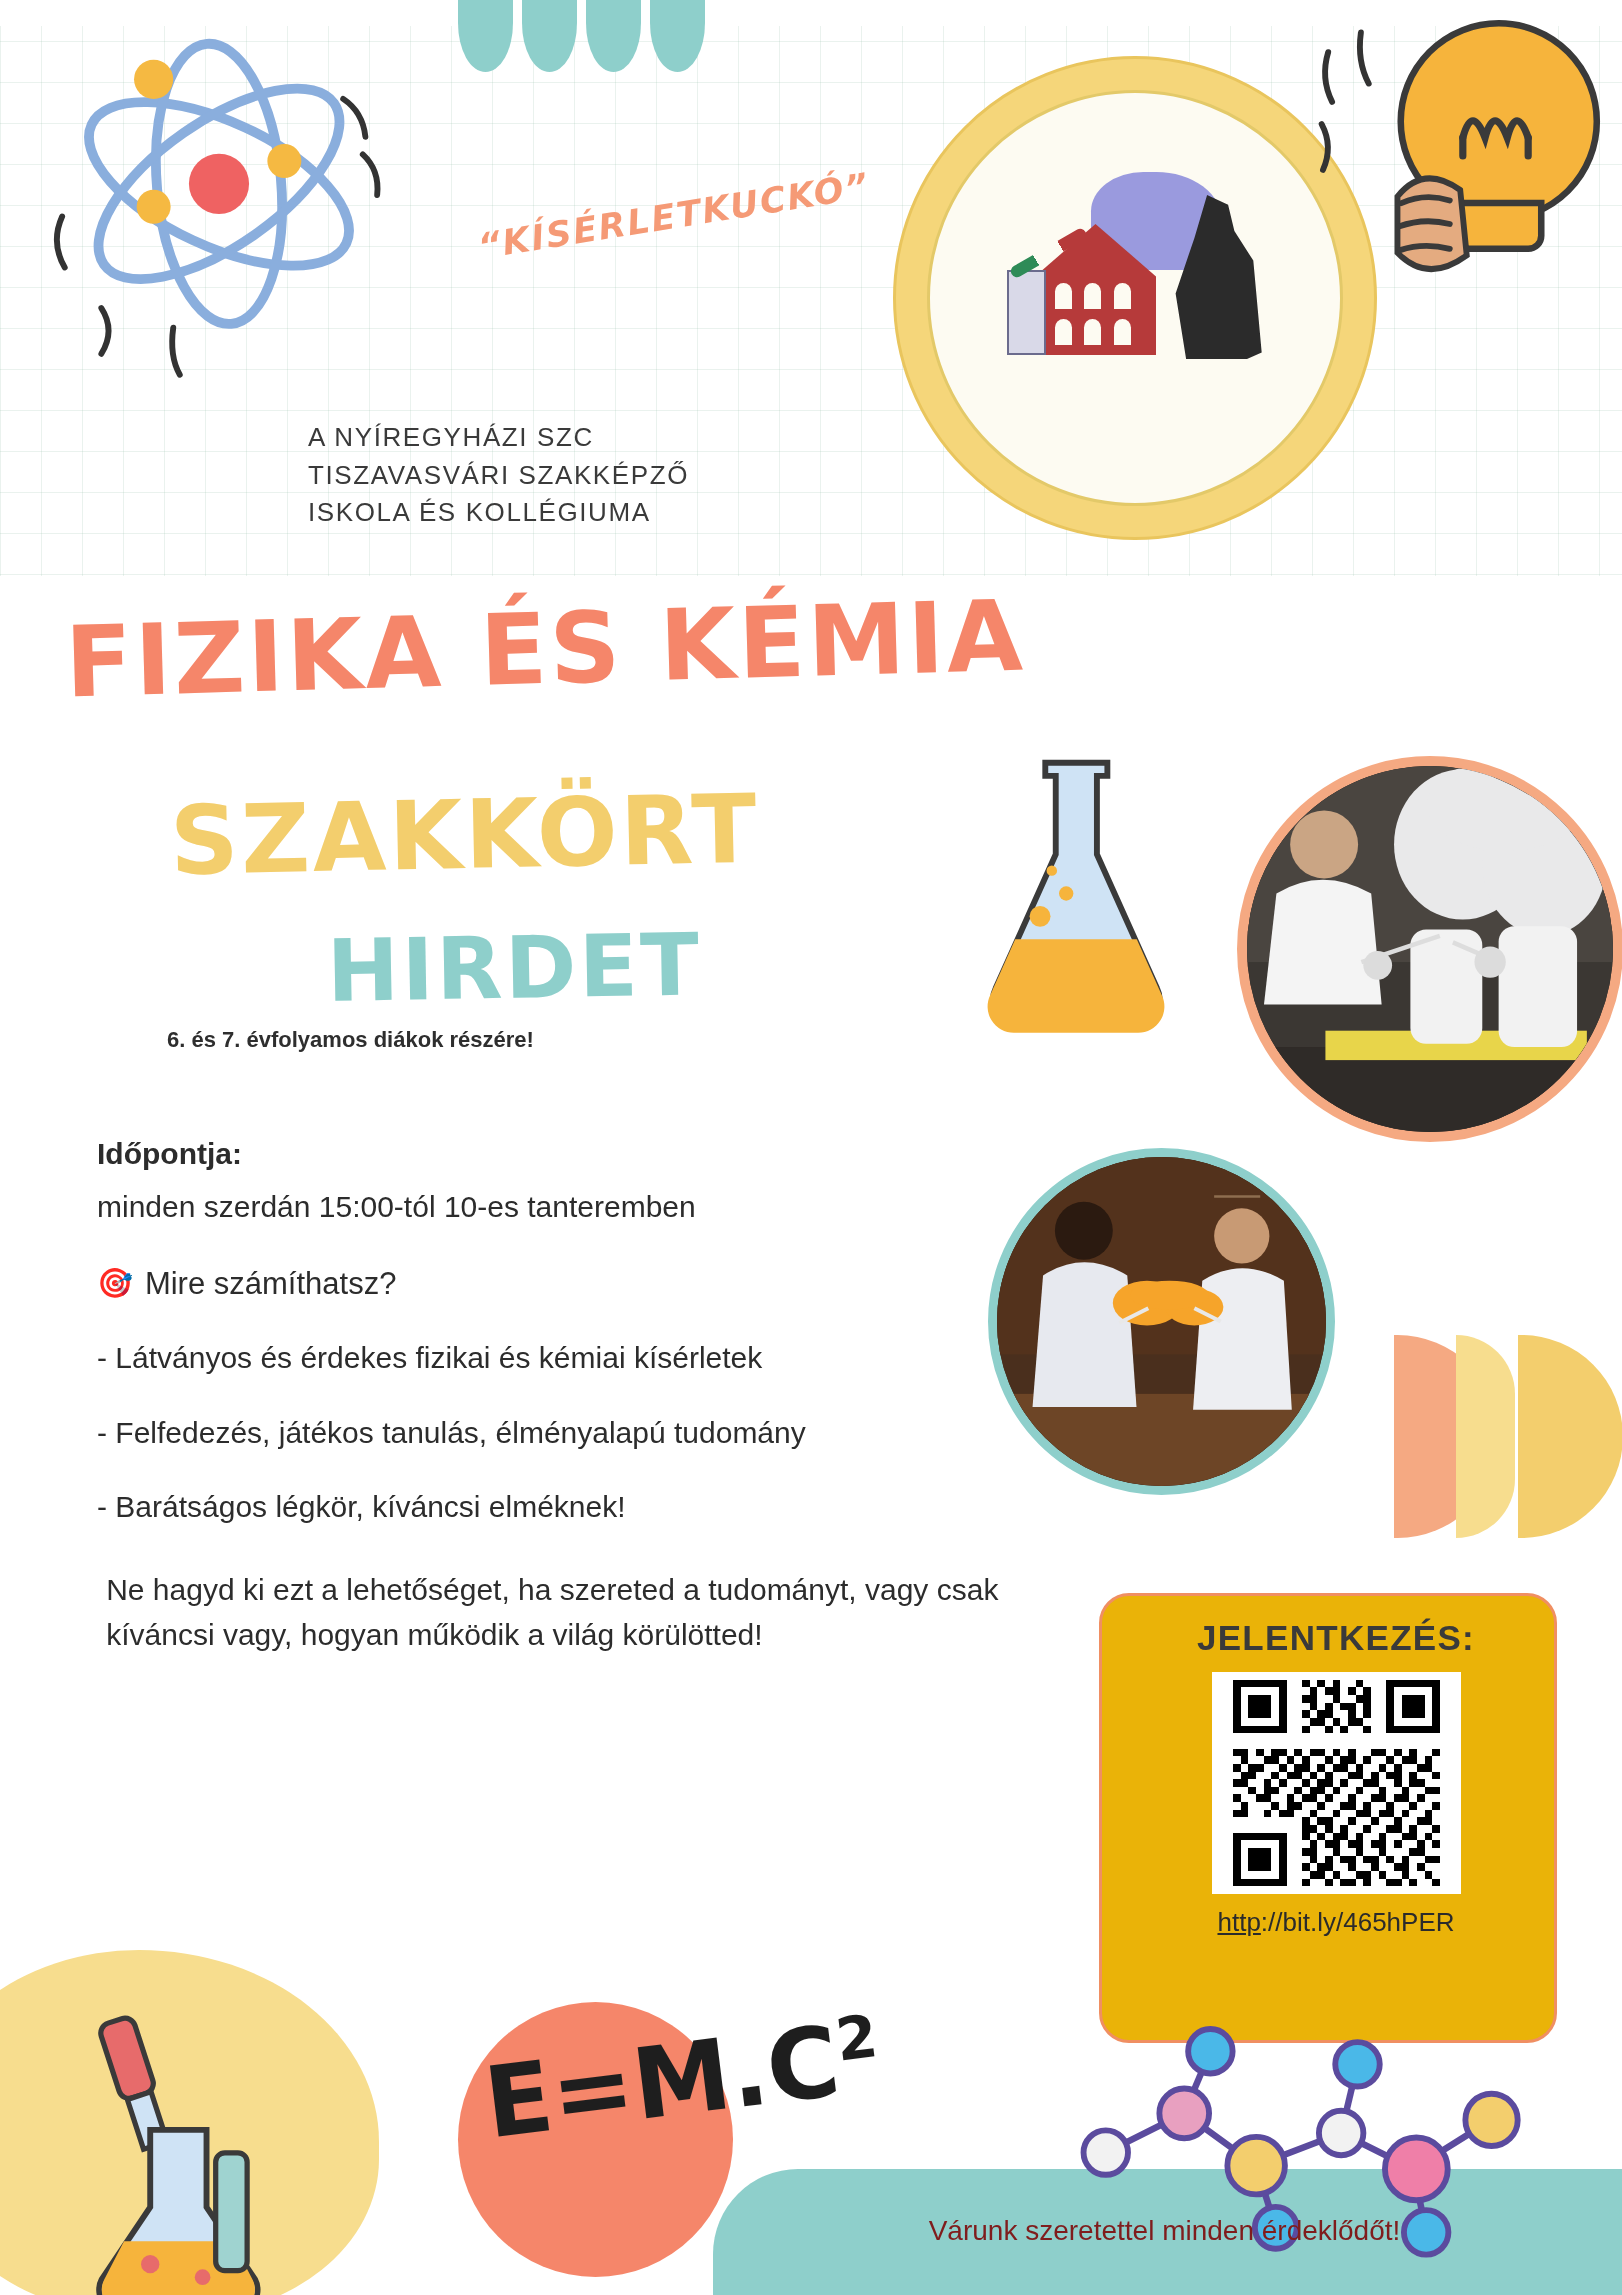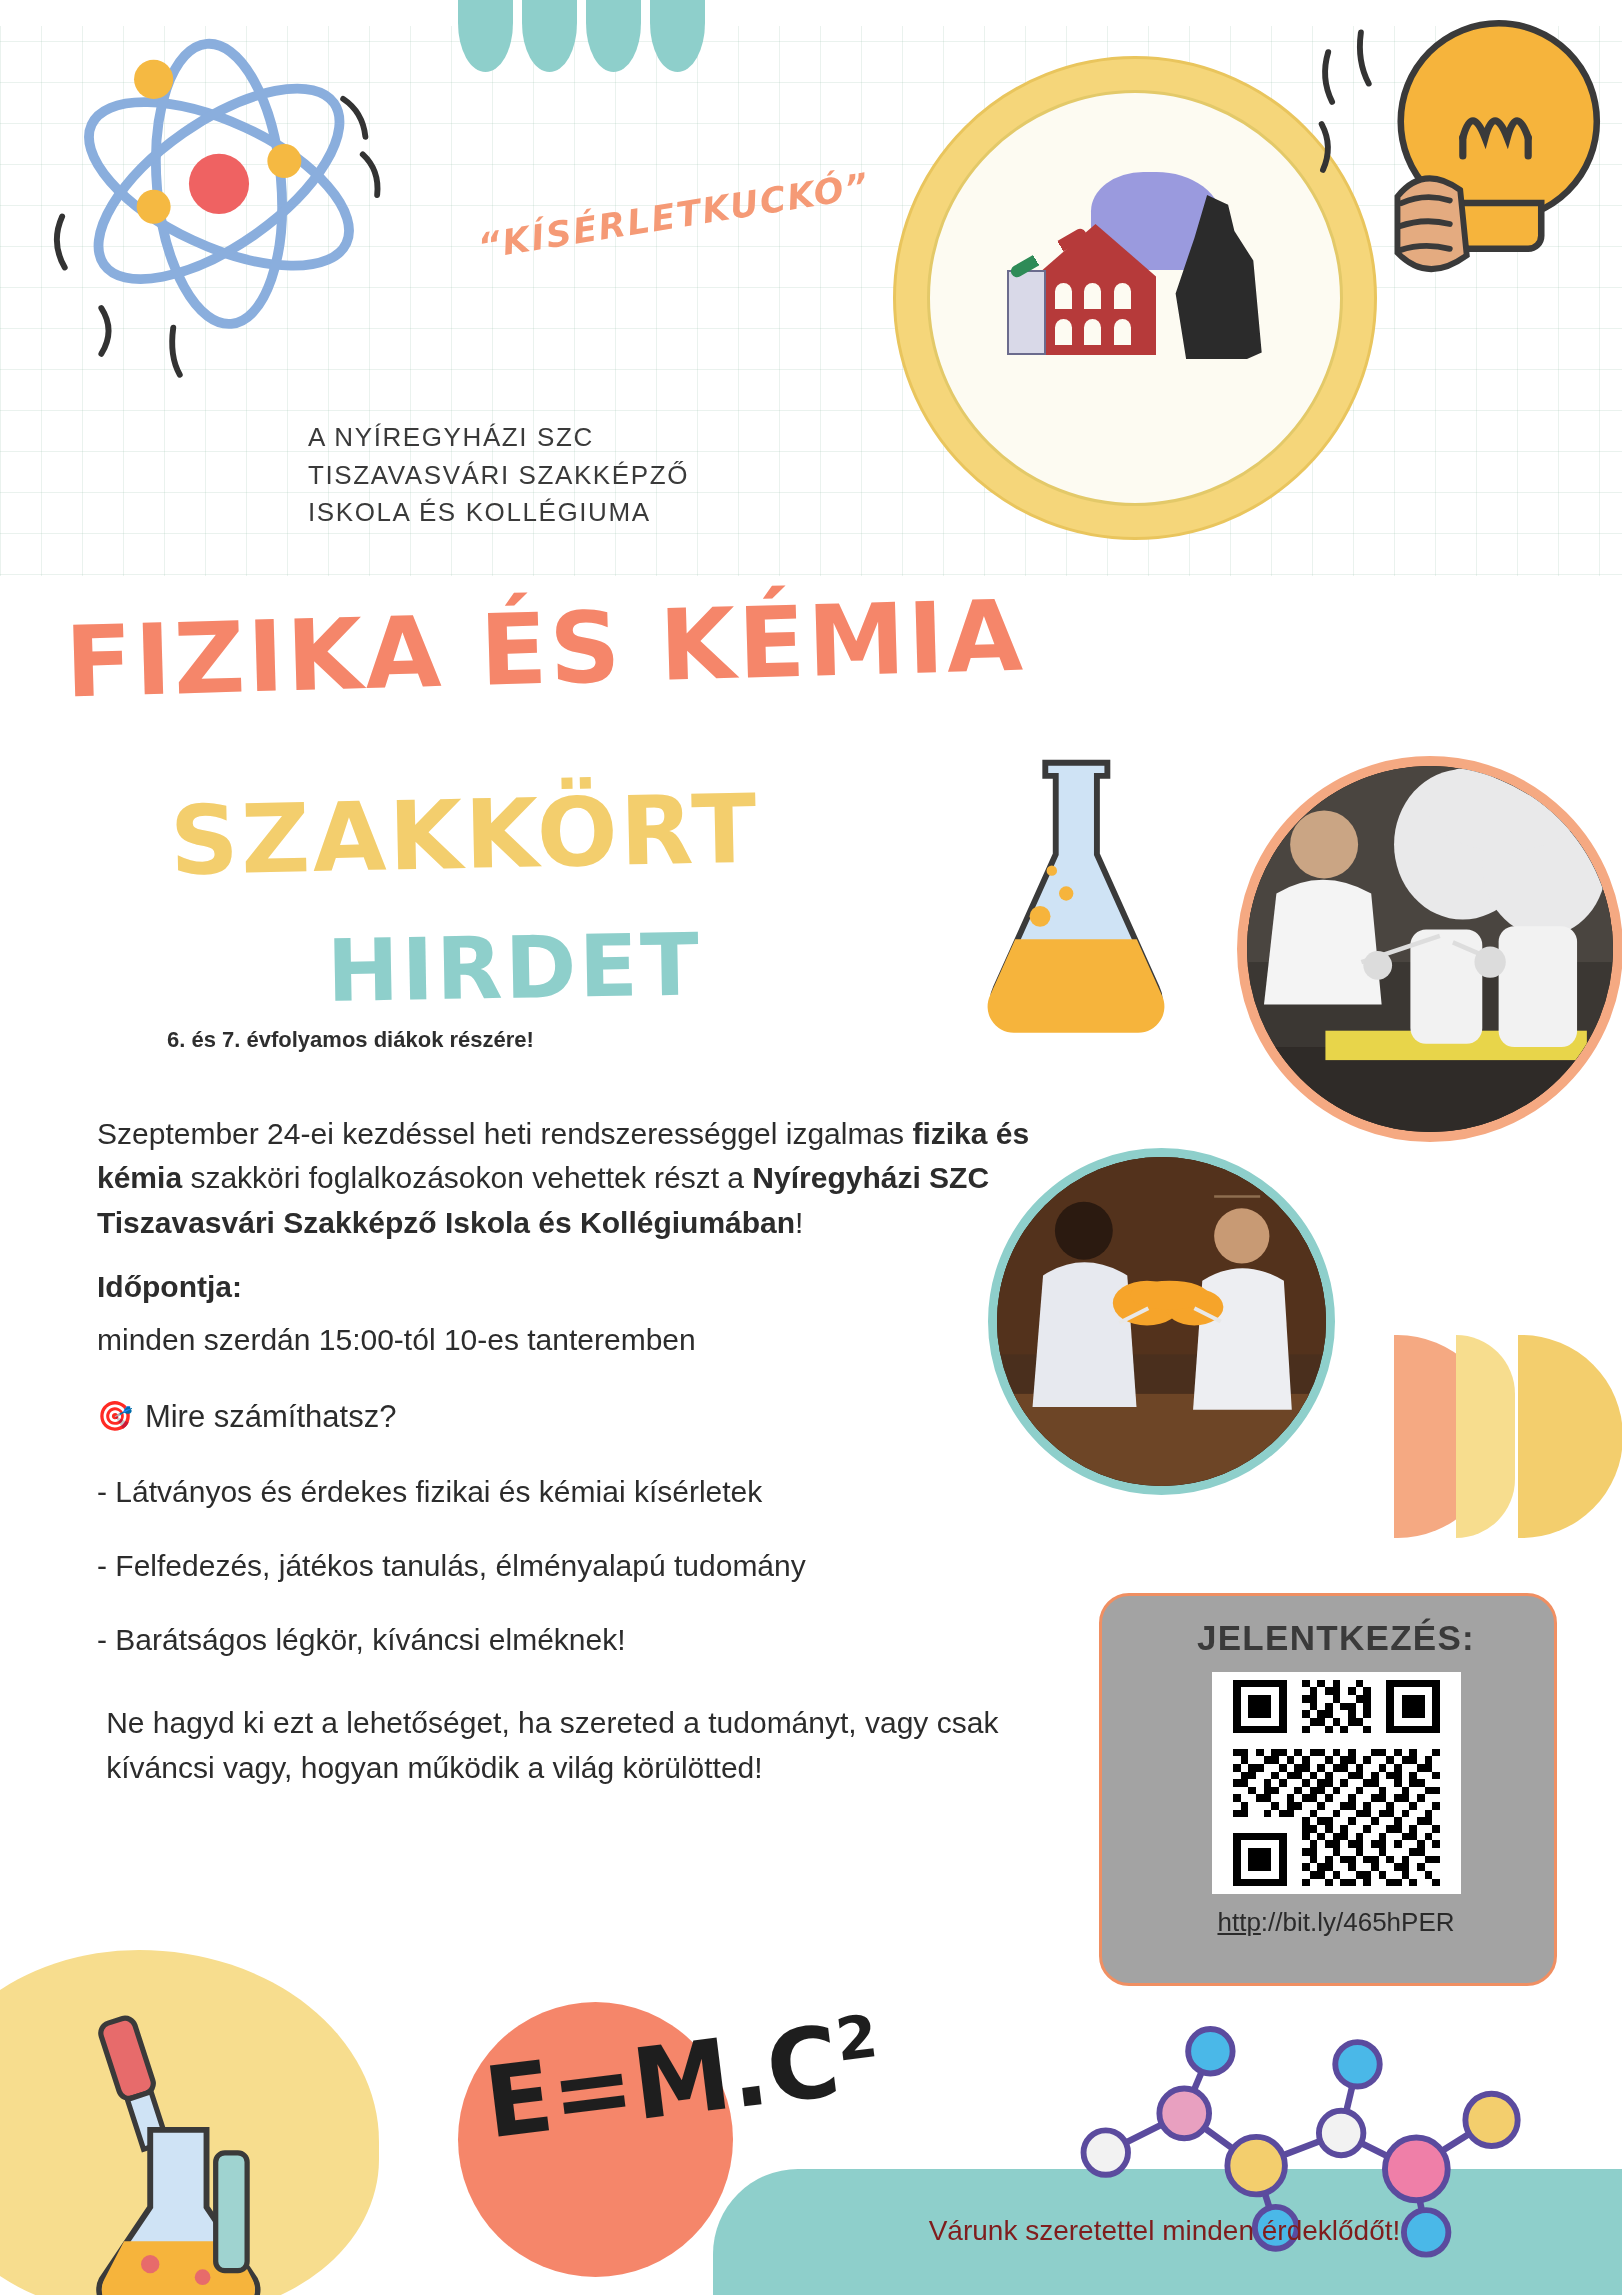--- a/index.html
+++ b/index.html
@@ -202,22 +202,22 @@
   
   #arc-deco { left: 1394px; top: 1335px; width: 236px; height: 209px; }
   .big-arc {
     position: absolute;
     width: 105px; height: 203px;
     border-radius: 0 105px 105px 0;
   }
 
   
   #reg-card {
-    left: 1099px; top: 1593px; width: 458px; height: 393px;
-    background: #a3a3a3;
+    left: 1099px; top: 1593px; width: 458px; height: 450px;
+    background: #eab308;
     border: 3.9px solid #f08f62;
     border-radius: 30px;
     z-index: 8;
     padding-left: 16px;
   }
   #reg-title {
     margin-top: 22px;
     text-align: center;
     font-size: 35px;
     font-weight: bold;
@@ -449,23 +449,20 @@
       <ellipse cx="262" cy="210" rx="60" ry="22"></ellipse>
     </g>
     <g stroke="#e8e8e8" stroke-width="6">
       <path d="M186 252 l44 -22"></path>
       <path d="M340 250 l-40 -20"></path>
     </g>
   </svg>
 </div>
 
 <div id="body-copy" class="layer">
-  <p>
-    <span>Szeptember 24-ei kezdéssel heti rendszerességgel izgalmas </span><span class="b">fizika és kémia</span><span> szakköri foglalkozásokon vehettek részt a </span><span class="b">Nyíregyházi SZC Tiszavasvári Szakképző Iskola és Kollégiumában</span><span>!</span>
-  </p>
 
   <div id="time-block">
     <p class="b">Időpontja:</p>
     <p>minden szerdán 15:00-tól 10-es tanteremben</p>
   </div>
 
   <div id="expect-head">
     <span style="font-size:29px;">🎯</span>
     <span>Mire számíthatsz?</span>
   </div>

